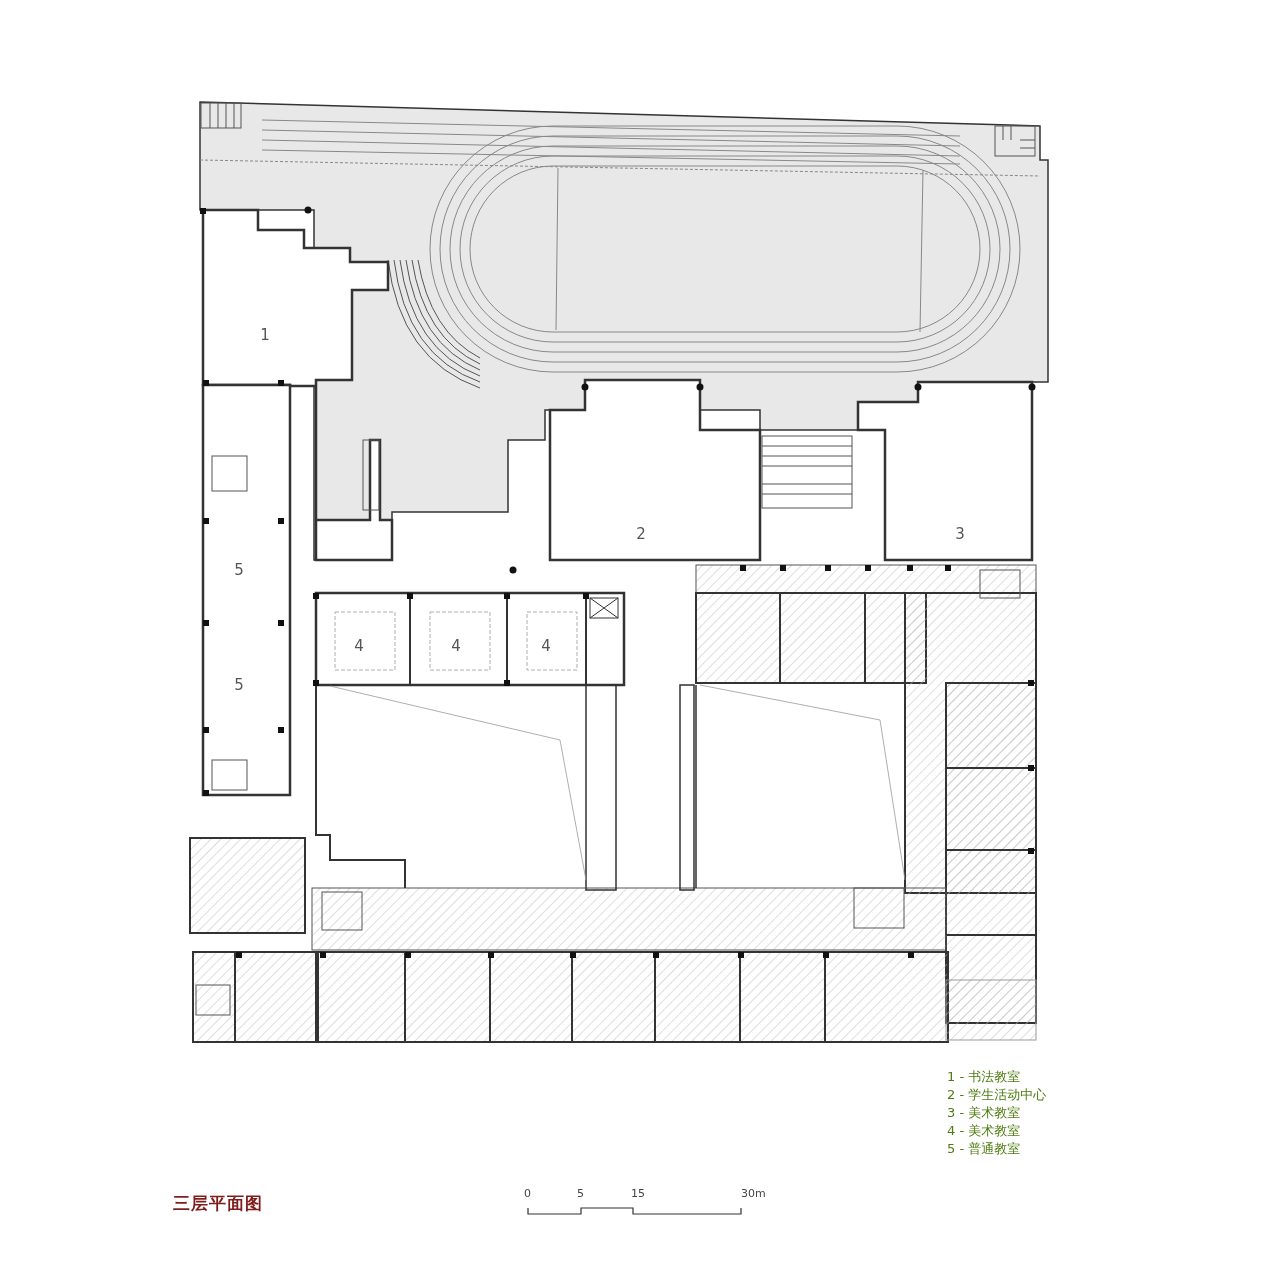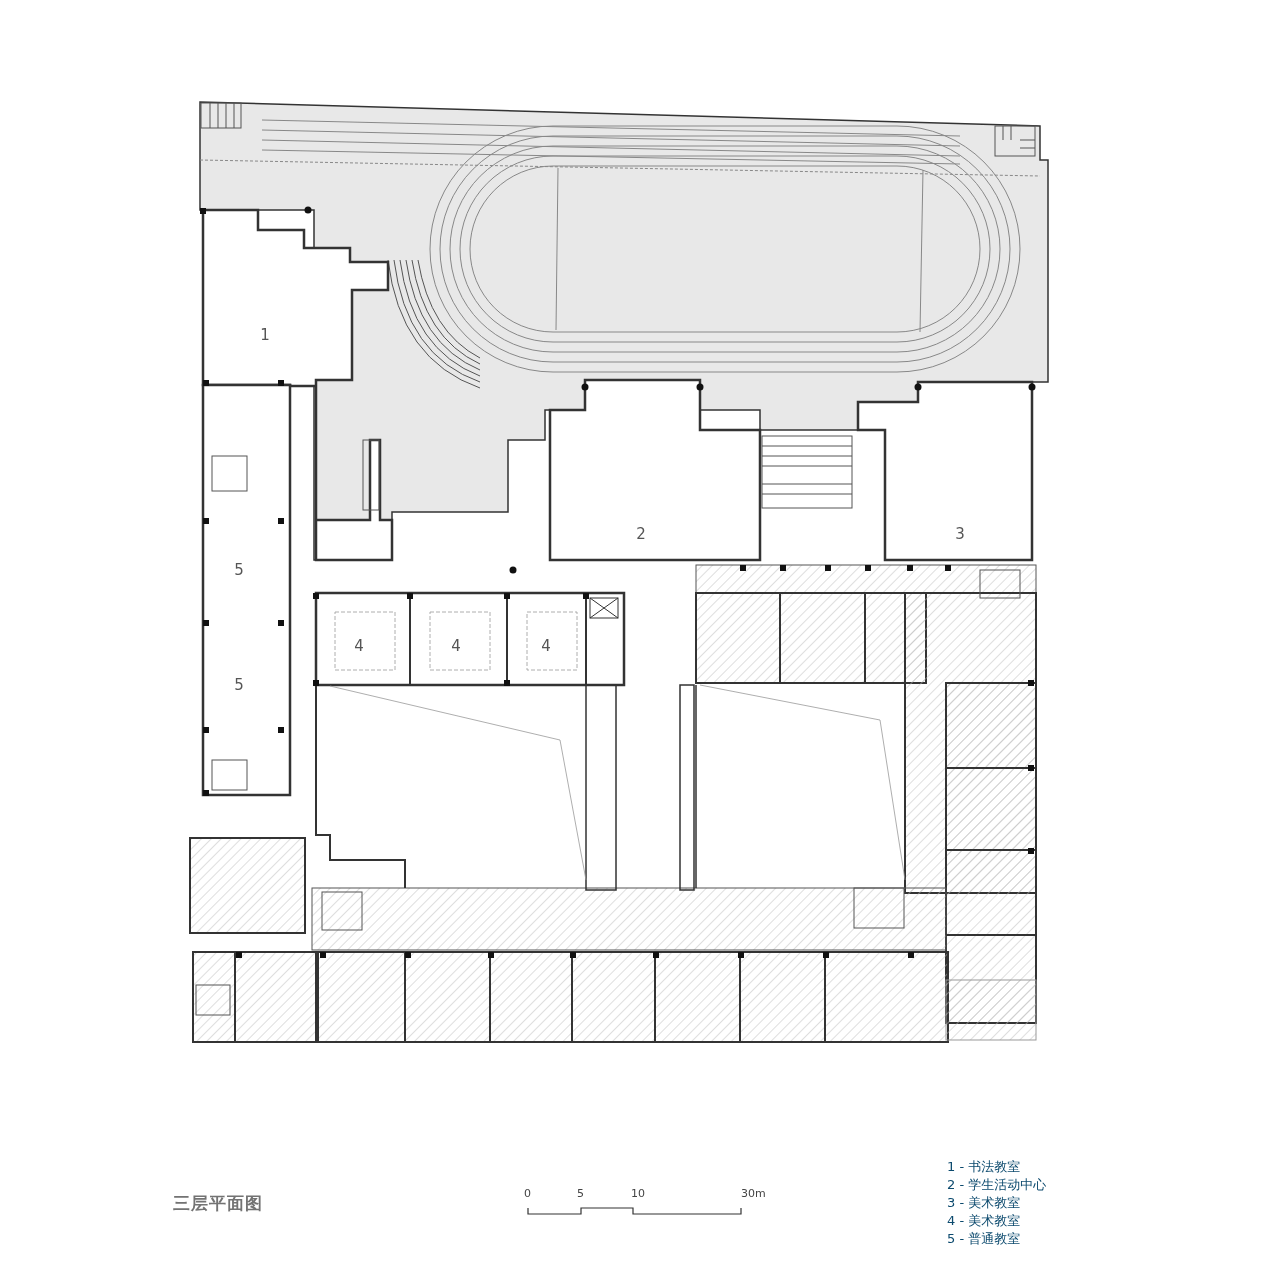--- a/index.html
+++ b/index.html
@@ -1,21 +1,21 @@
 <!DOCTYPE html>
 <html><head>
 <meta charset="utf-8">
 <style>
   html, body { margin:0; padding:0; background:#ffffff; }
   body { width:1280px; height:1280px; position:relative; overflow:hidden; font-family:"DejaVu Sans", sans-serif; }
   #plan { position:absolute; left:0; top:0; }
   .room-label { font-family:"DejaVu Sans", sans-serif; font-size:15px; fill:#555; text-anchor:middle; }
-  .legend { position:absolute; left:947px; top:1158px; font-size:13px; color:#0c4a6e; line-height:18px; }
+  .legend { position:absolute; left:947px; top:1068px; font-size:13px; color:#4d7c0f; line-height:18px; }
   .legend div { white-space:nowrap; }
-  .title { position:absolute; left:173px; top:1192px; font-size:17px; font-weight:bold; color:#737373; letter-spacing:1px; }
+  .title { position:absolute; left:173px; top:1192px; font-size:17px; font-weight:bold; color:#7f1d1d; letter-spacing:1px; }
   .scale-labels span { position:absolute; top:1187px; font-size:11px; color:#444; }
 </style>
 </head>
 <body>
 
 <svg id="plan" width="1280" height="1280" viewBox="0 0 1280 1280" xmlns="http://www.w3.org/2000/svg">
   <defs>
     <pattern id="hatch" width="7" height="7" patternUnits="userSpaceOnUse" patternTransform="rotate(45)">
       <line x1="0" y1="0" x2="0" y2="7" stroke="#bdbdbd" stroke-width="1"></line>
     </pattern>
@@ -198,21 +198,21 @@
   <g fill="none" stroke="#333" stroke-width="1.2">
     <polyline points="528,1208 528,1214 581,1214 581,1208 633,1208 633,1214 741,1214 741,1208"></polyline>
   </g>
 </svg>
 
 <div class="title">三层平面图</div>
 
 <div class="scale-labels">
   <span style="left:524px">0</span>
   <span style="left:577px">5</span>
-  <span style="left:631px">10</span>
+  <span style="left:631px">15</span>
   <span style="left:741px">30m</span>
 </div>
 
 <div class="legend">
   <div><span>1</span><span> - </span><span>书法教室</span></div>
   <div><span>2</span><span> - </span><span>学生活动中心</span></div>
   <div><span>3</span><span> - </span><span>美术教室</span></div>
   <div><span>4</span><span> - </span><span>美术教室</span></div>
   <div><span>5</span><span> - </span><span>普通教室</span></div>
 </div>

